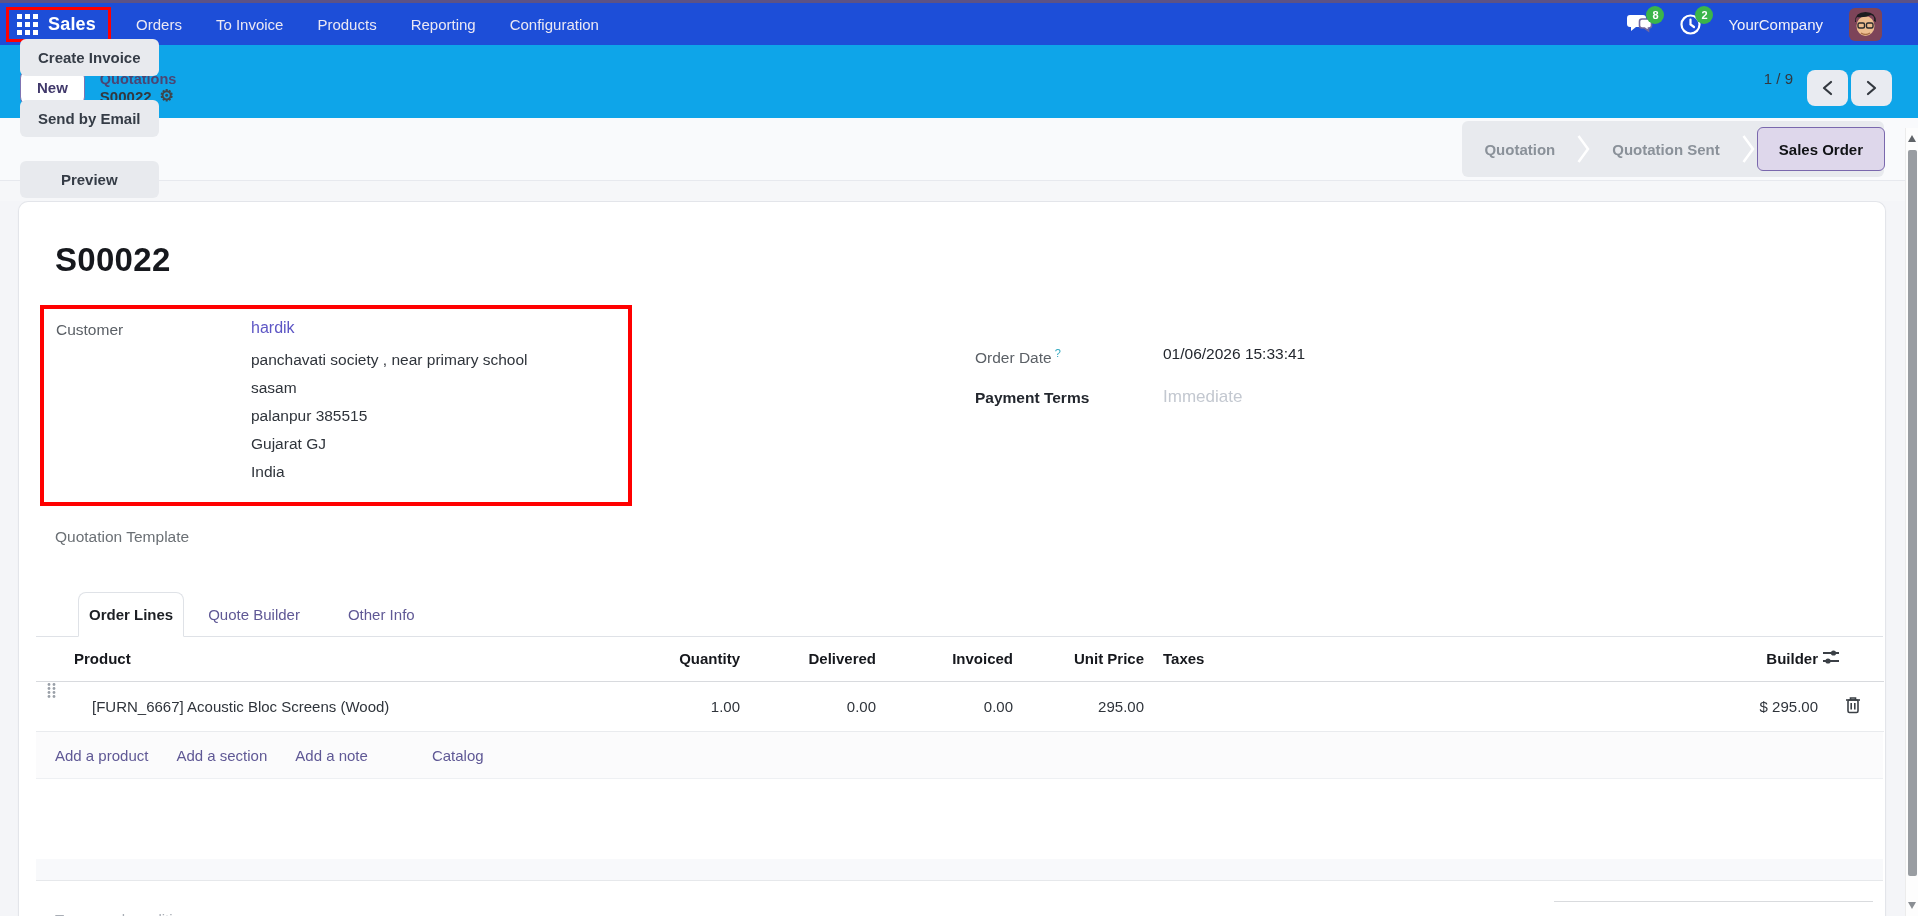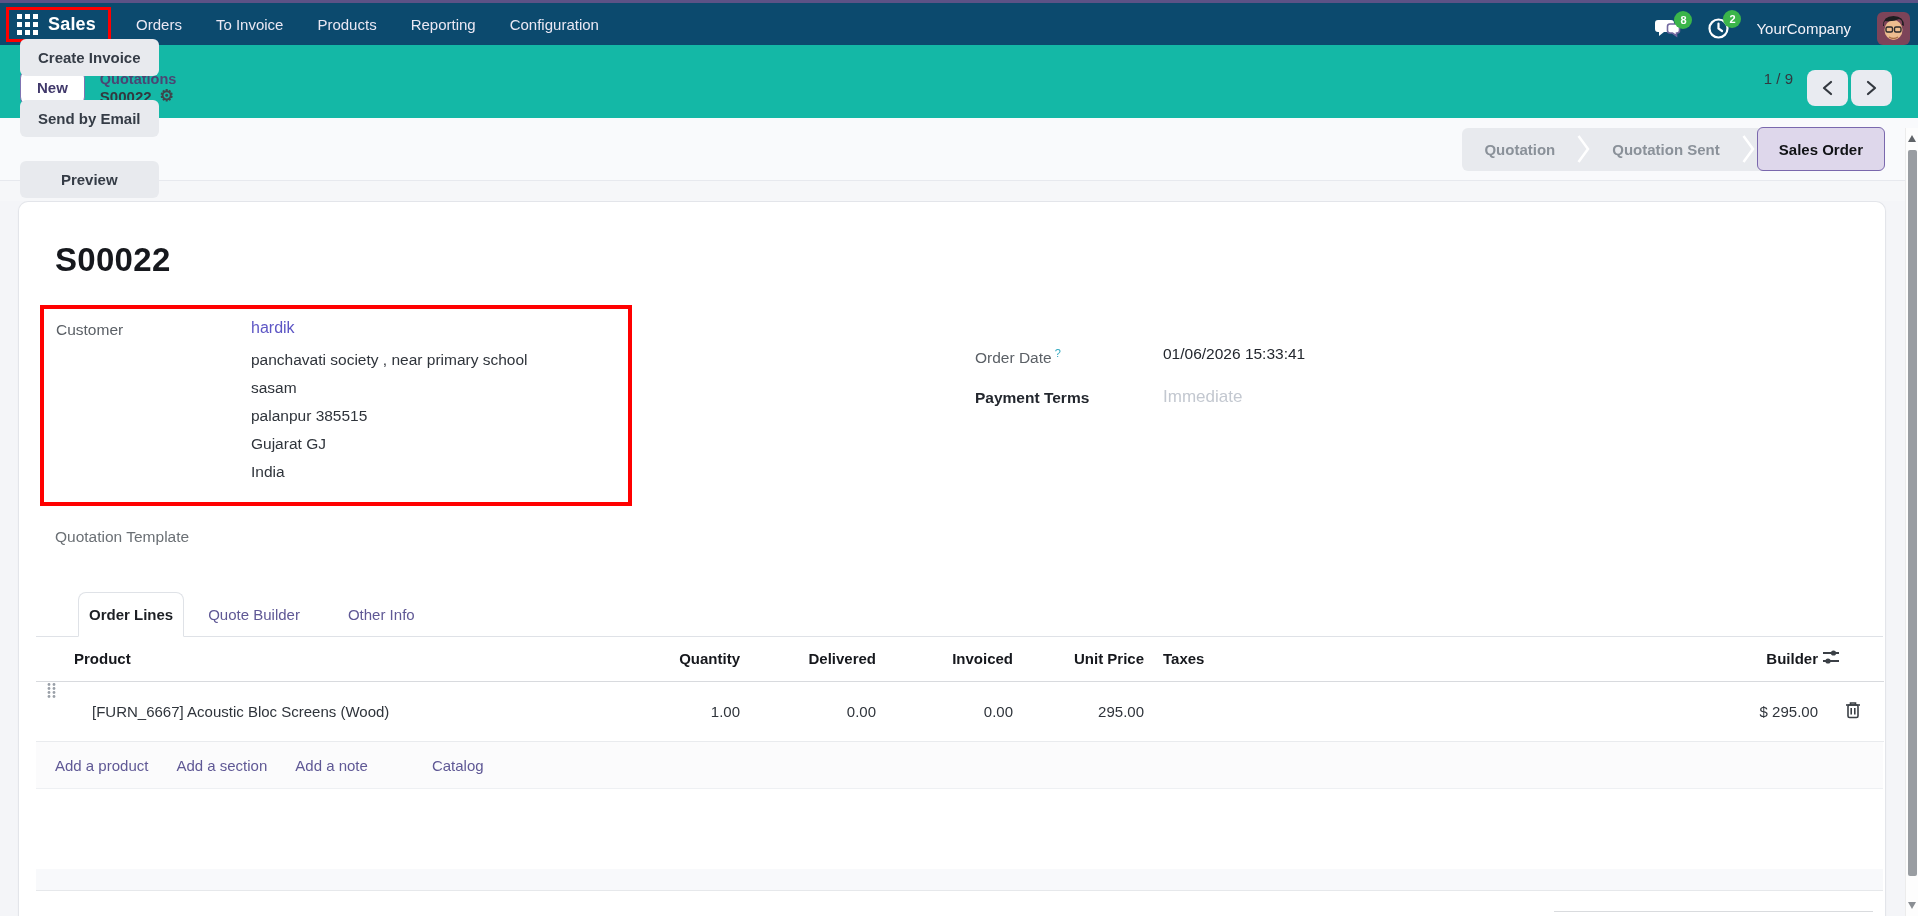--- a/index.html
+++ b/index.html
@@ -1,48 +1,48 @@
 <!DOCTYPE html>
 <html><head>
 <meta charset="utf-8">
 <style>
   * { margin:0; padding:0; box-sizing:border-box; }
   html,body { width:1918px; height:916px; overflow:hidden; }
   body { font-family:"Liberation Sans", sans-serif; background:#f6f7f9; position:relative; color:#23272e; }
 
   
-  .navbar { height:45px; background:#0c4a6e; border-top:3px solid #5c5286; display:flex; align-items:flex-end; padding:0 8px 0 6px; }
+  .navbar { height:45px; background:#1d4ed8; border-top:3px solid #5c5286; display:flex; align-items:center; padding:0 36px 0 6px; }
   .nav-left { display:flex; align-items:center; height:100%; }
   .annotation-nav { border:3px solid #ff0000; display:flex; align-items:center; gap:10px; padding:4px 12px 4px 8px; margin-right:8px; }
   .app-name { color:#ffffff; font-size:18px; font-weight:700; letter-spacing:.2px; }
   .nav-menu { display:flex; align-items:center; height:100%; }
   .nav-item { color:#ebe8f4; font-size:15px; padding:0 17px; height:100%; display:flex; align-items:center; cursor:pointer; }
   .nav-right { margin-left:auto; display:flex; align-items:center; gap:26px; }
   .nav-icon-wrap { position:relative; display:flex; align-items:center; cursor:pointer; }
   .badge { position:absolute; top:-7px; right:-11px; background:#3bb54a; color:#fff; font-size:11px; font-weight:700; min-width:18px; height:18px; border-radius:9px; display:flex; align-items:center; justify-content:center; padding:0 4px; }
   .company-name { color:#f4f2f9; font-size:15px; }
   .avatar { width:33px; height:33px; border-radius:6px; overflow:hidden; display:block; cursor:pointer; }
 
   
-  .control-bar { height:73px; background:#14b8a6; display:flex; align-items:center; padding:12px 26px 0 20px; }
+  .control-bar { height:73px; background:#0ea5e9; display:flex; align-items:center; padding:12px 26px 0 20px; }
   .btn-new { background:#fff; border:1px solid #7f74b2; color:#41396b; font-size:15px; font-weight:600; padding:8px 16px; border-radius:8px; cursor:pointer; font-family:inherit; }
   .crumbs { margin-left:15px; display:flex; flex-direction:column; gap:1px; }
   .crumb-parent { color:#4b4573; font-size:14.5px; font-weight:600; cursor:pointer; }
   .crumb-current { color:#33383f; font-size:15px; font-weight:600; display:flex; align-items:center; gap:8px; }
   .gear { font-size:16px; color:#3f454c; line-height:1; cursor:pointer; }
   .pager { margin-left:auto; display:flex; align-items:flex-start; gap:14px; }
   .pager-count { font-size:15px; color:#33383f; }
   .pager-btns { display:flex; gap:3px; }
   .pager-btn { width:41px; height:36px; background:#e9ebf1; border:none; border-radius:8px; display:flex; align-items:center; justify-content:center; cursor:pointer; }
 
   
   .status-bar { height:63px; background:#f9fafc; border-bottom:1px solid #e7e9ee; display:flex; align-items:center; padding:0 34px 0 20px; }
   .action-btns { display:flex; gap:24px;flex-direction:column; }
   .action-btn { background:#e8eaee; border:none; border-radius:6px; color:#353c46; font-size:15px; font-weight:600; padding:10px 18px; cursor:pointer; font-family:inherit; }
-  .steps { margin-left:auto; display:flex; align-items:center; background:#e8eaee; border-radius:6px; height:43px; }
+  .steps { margin-left:auto; display:flex; align-items:center; background:#e8eaee; border-radius:6px; height:56px; }
   .step { padding:0 22px; font-size:15px; font-weight:600; color:#8a9199; display:flex; align-items:center; height:100%; cursor:pointer; }
   .step-sep { display:flex; align-items:center; }
   .step.active { background:#ded7eb; border:1.5px solid #7a68ad; border-radius:6px; color:#101215; font-weight:700; margin:-1px -1px -1px 2px; padding:0 21px; height:44px; }
 
   
   .content { background:#f4f5f8; height:735px; }
   .sheet { margin:20px 32px 0 18px; background:#fff; border:1px solid #e3e5ea; border-bottom:none; border-radius:10px 10px 0 0; box-shadow:0 1px 2px rgba(0,0,0,.04); height:900px; position:relative; }
 
   .sheet-title { font-size:33px; font-weight:700; color:#16181d; margin:39px 0 0 36px; letter-spacing:.3px; }
 
@@ -66,21 +66,21 @@
 
   
   .tabbar { margin:46px 2px 0 17px; display:flex; align-items:flex-end; border-bottom:1px solid #dfe2e7; padding-left:19px; }
   .tab { font-size:15px; padding:13px 24px; color:#5f5895; cursor:pointer; }
   .tab.active { color:#1c1f24; font-weight:600; background:#fff; border:1px solid #dfe2e7; border-bottom:1px solid #fff; border-radius:8px 8px 0 0; margin-bottom:-1px; margin-left:23px; padding:13px 10px; }
 
   
   .lines { margin:0 2px 0 17px; }
   table.o-list { width:100%; border-collapse:collapse; table-layout:fixed; }
   .o-list th { font-size:15px; font-weight:600; color:#16181d; text-align:left; height:44px; border-bottom:1px solid #d8dade; vertical-align:middle; }
-  .o-list td { font-size:15px; color:#2f343b; height:60px; border-bottom:1px solid #e9ebee; vertical-align:middle; }
+  .o-list td { font-size:15px; color:#2f343b; height:50px; border-bottom:1px solid #e9ebee; vertical-align:middle; }
   .num { text-align:right; }
   th.c-qty,th.c-del,th.c-inv,th.c-up,th.c-amt { text-align:right; }
   th.c-prod { padding-left:8px; }
   td.c-prod { padding-left:26px; }
   th.c-tax,td.c-tax { padding-left:19px; }
   td.c-amt,th.c-amt { padding-right:3px; }
   .c-icon { text-align:center; }
   .drag { display:flex; justify-content:center; cursor:grab; }
 
   .add-row { margin:0 2px 0 17px; height:47px; background:#fbfbfc; border-bottom:1px solid #eef0f3; display:flex; align-items:center; padding-left:19px; gap:28px; }

